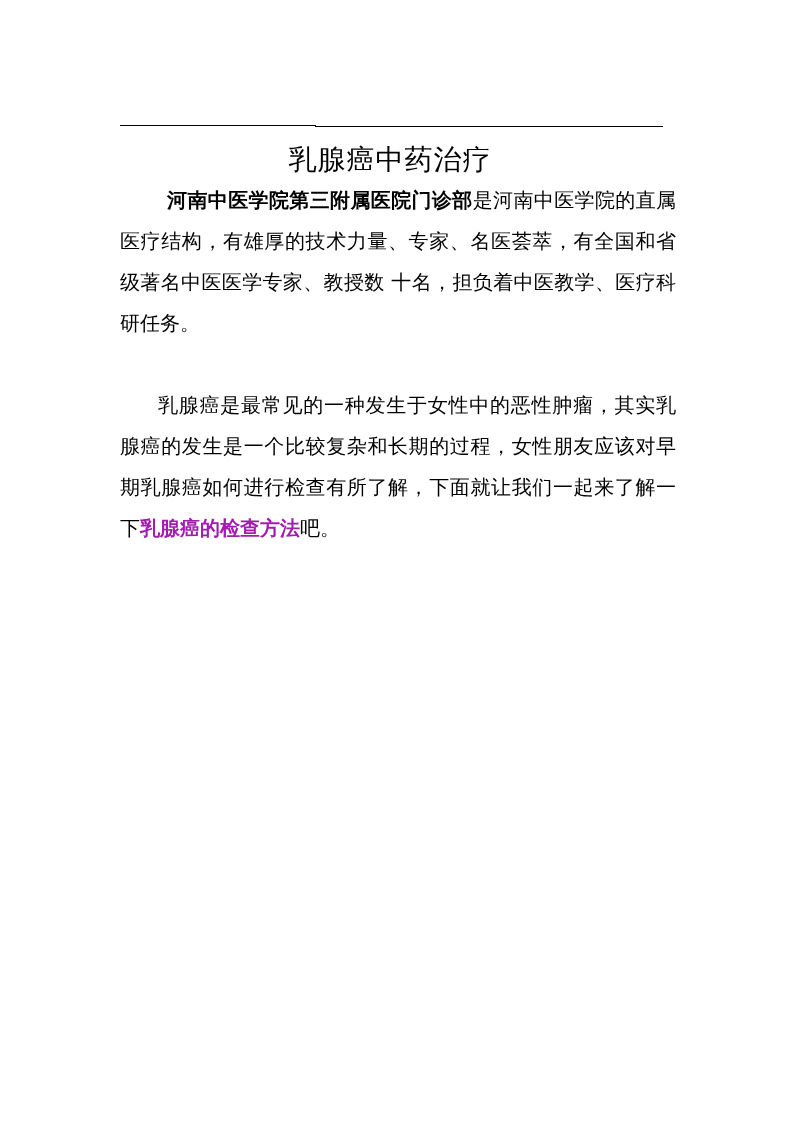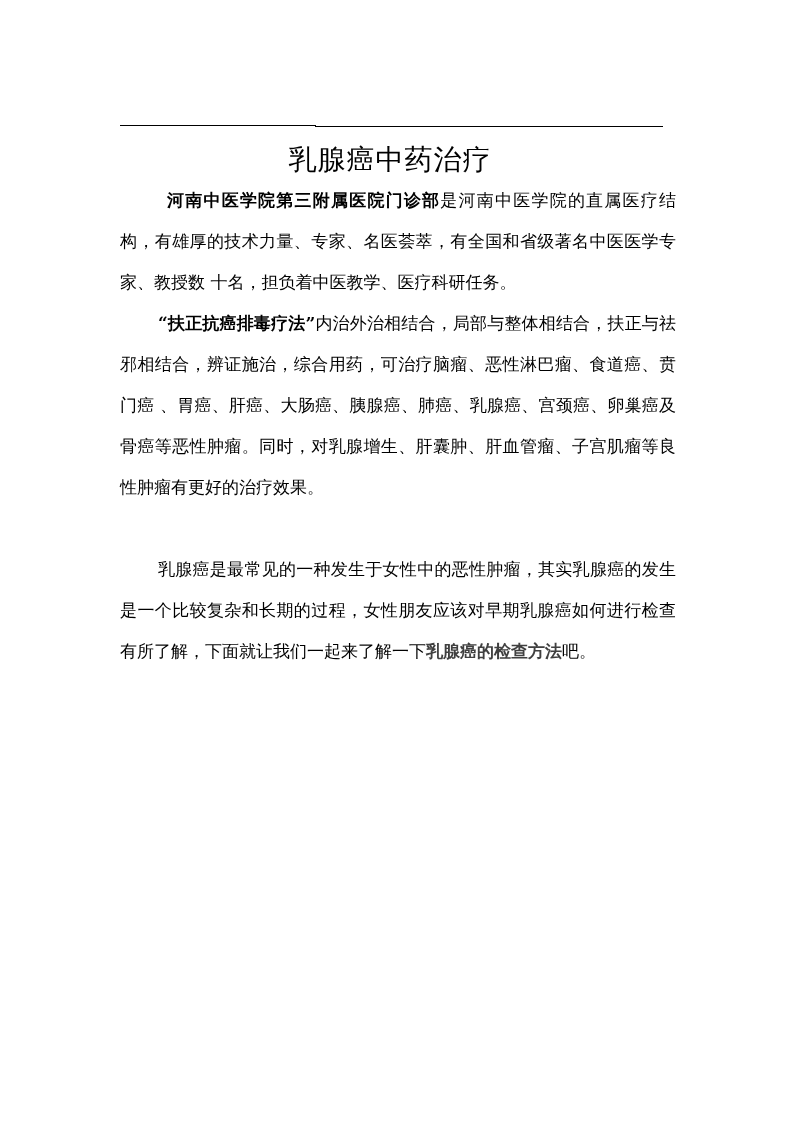--- a/index.html
+++ b/index.html
@@ -53,52 +53,51 @@
       font-weight: normal;
     }
     .body {
       position: absolute;
       left: 120px;
       top: 180px;
       width: 556px;
     }
     .para {
       margin: 0;
-      font-size: 17px;
+      font-size: 20px;
       line-height: 41px;
       text-align: justify;
       word-break: break-all;
     }
     .indent-2 { text-indent: 47px; }
     .indent-1 { text-indent: 38px; }
     .indent-3 { text-indent: 75px; }
     .bold {
       font-family: "DejaVu Serif", "Liberation Serif", serif;
       font-weight: bold;
     }
     .link-grey {
       font-family: Liberation Serif, serif;
       font-weight: bold;
-      color: #404040;
+      color: #a21caf;
     }
     .spacer { height: 41px; }
   </style>
 </head>
 <body>
 
 <div class="page">
   <div class="header-rule-left"></div>
   <div class="header-rule-right"></div>
 
   <h1 class="title">乳腺癌中药治疗</h1>
 
   <div class="body">
     <p class="para indent-2"><span class="bold">河南中医学院第三附属医院门诊部</span><span>是河南中医学院的直属医疗结构，有雄厚的技术力量、专家、名医荟萃，有全国和省级著名中医医学专家、教授数  十名，担负着中医教学、医疗科研任务。</span></p>
 
 
-    <p class="para indent-1"><span class="bold">“扶正抗癌排毒疗法”</span><span>内治外治相结合，局部与整体相结合，扶正与祛邪相结合，辨证施治，综合用药，可治疗脑瘤、恶性淋巴瘤、食道癌、贲门癌  、胃癌、肝癌、大肠癌、胰腺癌、肺癌、乳腺癌、宫颈癌、卵巢癌及骨癌等恶性肿瘤。同时，对乳腺增生、肝囊肿、肝血管瘤、子宫肌瘤等良性肿瘤有更好的治疗效果。</span></p>
 
     <div class="spacer"></div>
 
     <p class="para indent-1"><span>乳腺癌是最常见的一种发生于女性中的恶性肿瘤，其实乳腺癌的发生是一个比较复杂和长期的过程，女性朋友应该对早期乳腺癌如何进行检查有所了解，下面就让我们一起来了解一下</span><span class="link-grey">乳腺癌的检查方法</span><span>吧。</span></p>
 
   </div>
 </div>
 
 </body></html>

